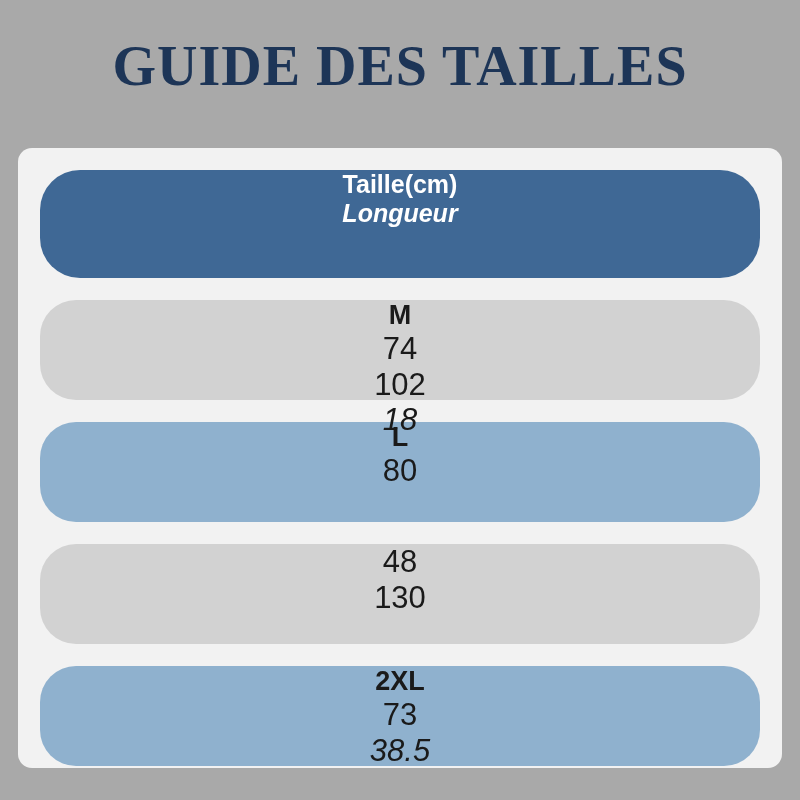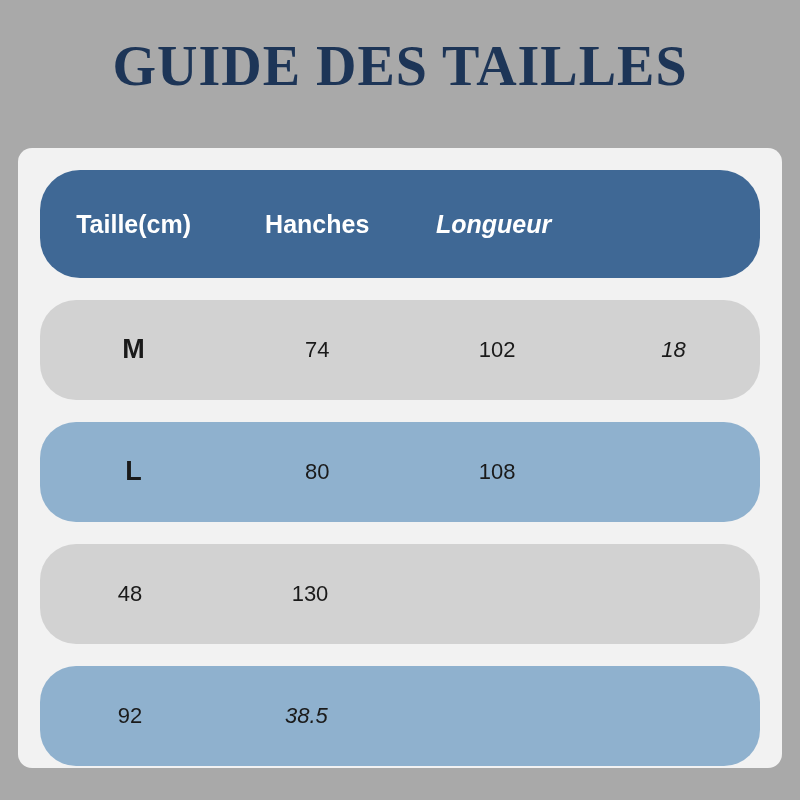--- a/index.html
+++ b/index.html
@@ -47,40 +47,41 @@
     left: 22px;
     width: 720px;
   }
   .row {
     display: flex;
     align-items: center;
     border-radius: 36px;
     height: 100px;
     margin-bottom: 22px;
     box-sizing: border-box;
+    flex-direction: column;
   }
   .row.header {
     background: #3f6895;
     color: #ffffff;
     font-weight: bold;
     font-size: 25px;
     height: 108px;
     border-radius: 40px;
   }
   .row.light {
     background: #d2d2d2;
     color: #1a1a1a;
   }
   .row.blue {
     background: #8fb1ce;
     color: #1a1a1a;
   }
   .cell {
     text-align: center;
-    font-size: 22px;
+    font-size: 31px;
     line-height: 1.15;
     padding: 0 4px;
     box-sizing: border-box;
   }
   .row.header .cell {
     font-size: 25px;
   }
   .c0 { width: 26%; }
   .c1 { width: 25%; }
   .c2 { width: 25%; }
@@ -95,43 +96,42 @@
 
 <div class="page">
 
   <div class="title">GUIDE DES TAILLES</div>
 
   <div class="card">
     <div class="table">
 
       <div class="row header">
         <div class="cell c0">Taille(cm)</div>
-        <div class="cell c2">Hanches</div>
         <div class="cell c3">Longueur</div>
       </div>
 
       <div class="row light">
         <div class="cell c0">M</div>
         <div class="cell c1">74</div>
         <div class="cell c2">102</div>
         <div class="cell c3">18</div>
       </div>
 
       <div class="row blue">
         <div class="cell c0">L</div>
         <div class="cell c1">80</div>
-        <div class="cell c2">108</div>
       </div>
 
       <div class="row light">
         <div class="cell c1">48</div>
         <div class="cell c2">130</div>
       </div>
 
       <div class="row blue">
-        <div class="cell c1">92</div>
+        <div class="cell c0">2XL</div>
+        <div class="cell c1">73</div>
         <div class="cell c3">38.5</div>
       </div>
 
     </div>
   </div>
 
 </div>
 
 </body></html>

